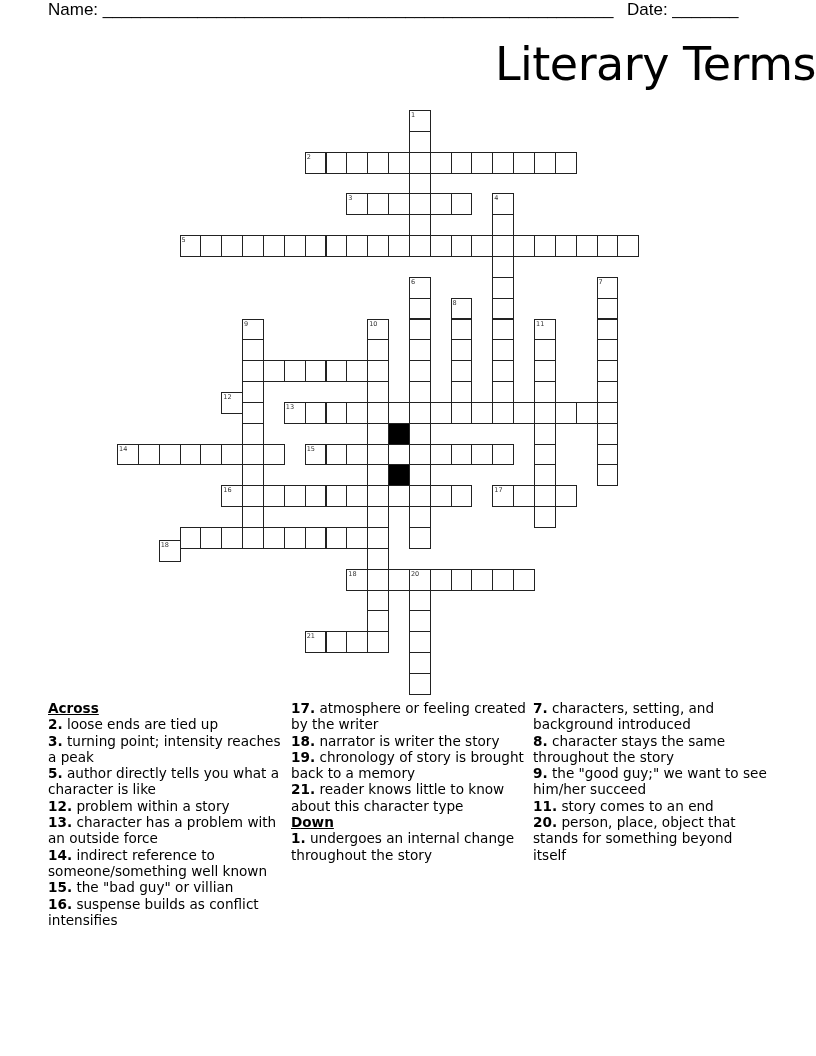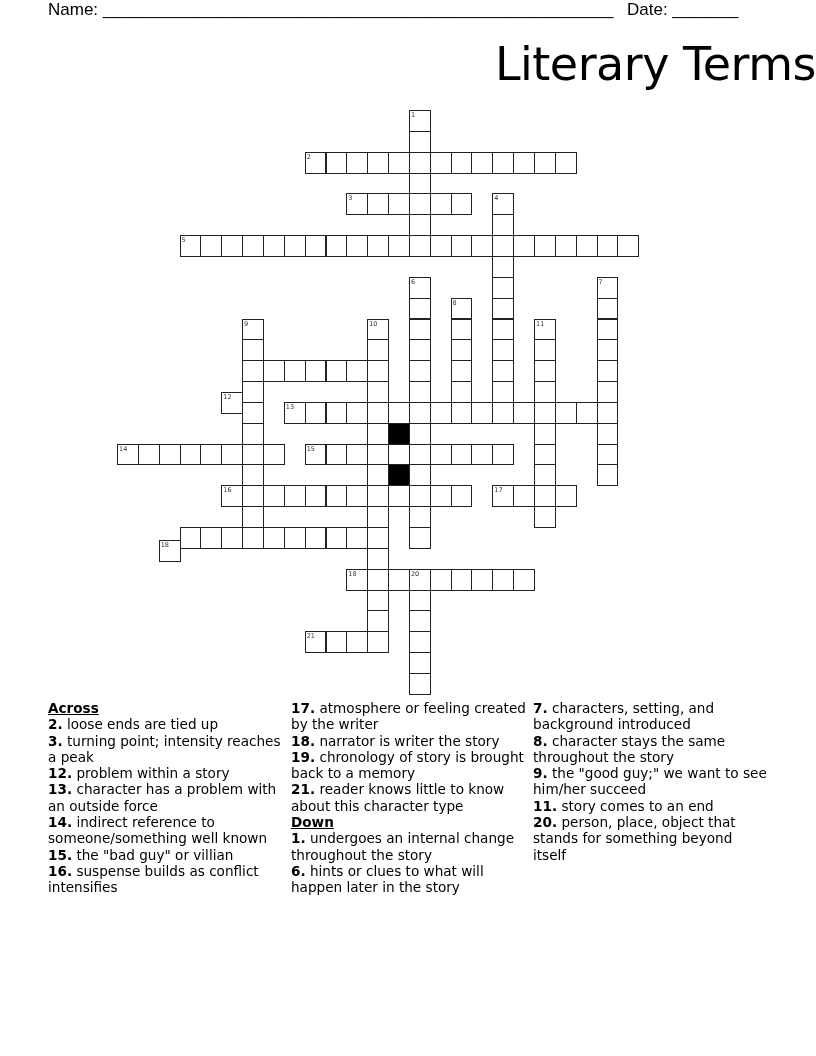--- a/index.html
+++ b/index.html
@@ -259,35 +259,35 @@
     <div class="cell" style="left: 325.5px; top: 631.25px;"></div>
     <div class="cell" style="left: 346.35px; top: 631.25px;"></div>
     <div class="cell block" style="left: 388.05px; top: 422.75px;"></div>
     <div class="cell block" style="left: 388.05px; top: 464.45px;"></div>
   </div>
 
 <div class="clues" id="col1">
   <span class="heading">Across</span>
   <span class="clue"><b>2.</b><span> loose ends are tied up</span></span>
   <span class="clue"><b>3.</b><span> turning point; intensity reaches a peak</span></span>
+  <span class="clue"><b>5.</b><span> author directly tells you what a character is like</span></span>
   <span class="clue"><b>12.</b><span> problem within a story</span></span>
   <span class="clue"><b>13.</b><span> character has a problem with an outside force</span></span>
   <span class="clue"><b>14.</b><span> indirect reference to someone/something well known</span></span>
   <span class="clue"><b>15.</b><span> the "bad guy" or villian</span></span>
   <span class="clue"><b>16.</b><span> suspense builds as conflict intensifies</span></span>
 </div>
 
 <div class="clues" id="col2" style="top:700px;">
   <span class="clue"><b>17.</b><span> atmosphere or feeling created by the writer</span></span>
   <span class="clue"><b>18.</b><span> narrator is writer the story</span></span>
   <span class="clue"><b>19.</b><span> chronology of story is brought back to a memory</span></span>
   <span class="clue"><b>21.</b><span> reader knows little to know about this character type</span></span>
   <span class="heading">Down</span>
   <span class="clue"><b>1.</b><span> undergoes an internal change throughout the story</span></span>
-  <span class="clue"><b>6.</b><span> hints or clues to what will happen later in the story</span></span>
 </div>
 
 <div class="clues" id="col3" style="top:700px;">
   <span class="clue"><b>7.</b><span> characters, setting, and background introduced</span></span>
   <span class="clue"><b>8.</b><span> character stays the same throughout the story</span></span>
   <span class="clue"><b>9.</b><span> the "good guy;" we want to see him/her succeed</span></span>
   <span class="clue"><b>11.</b><span> story comes to an end</span></span>
   <span class="clue"><b>20.</b><span> person, place, object that stands for something beyond itself</span></span>
 </div>
 

